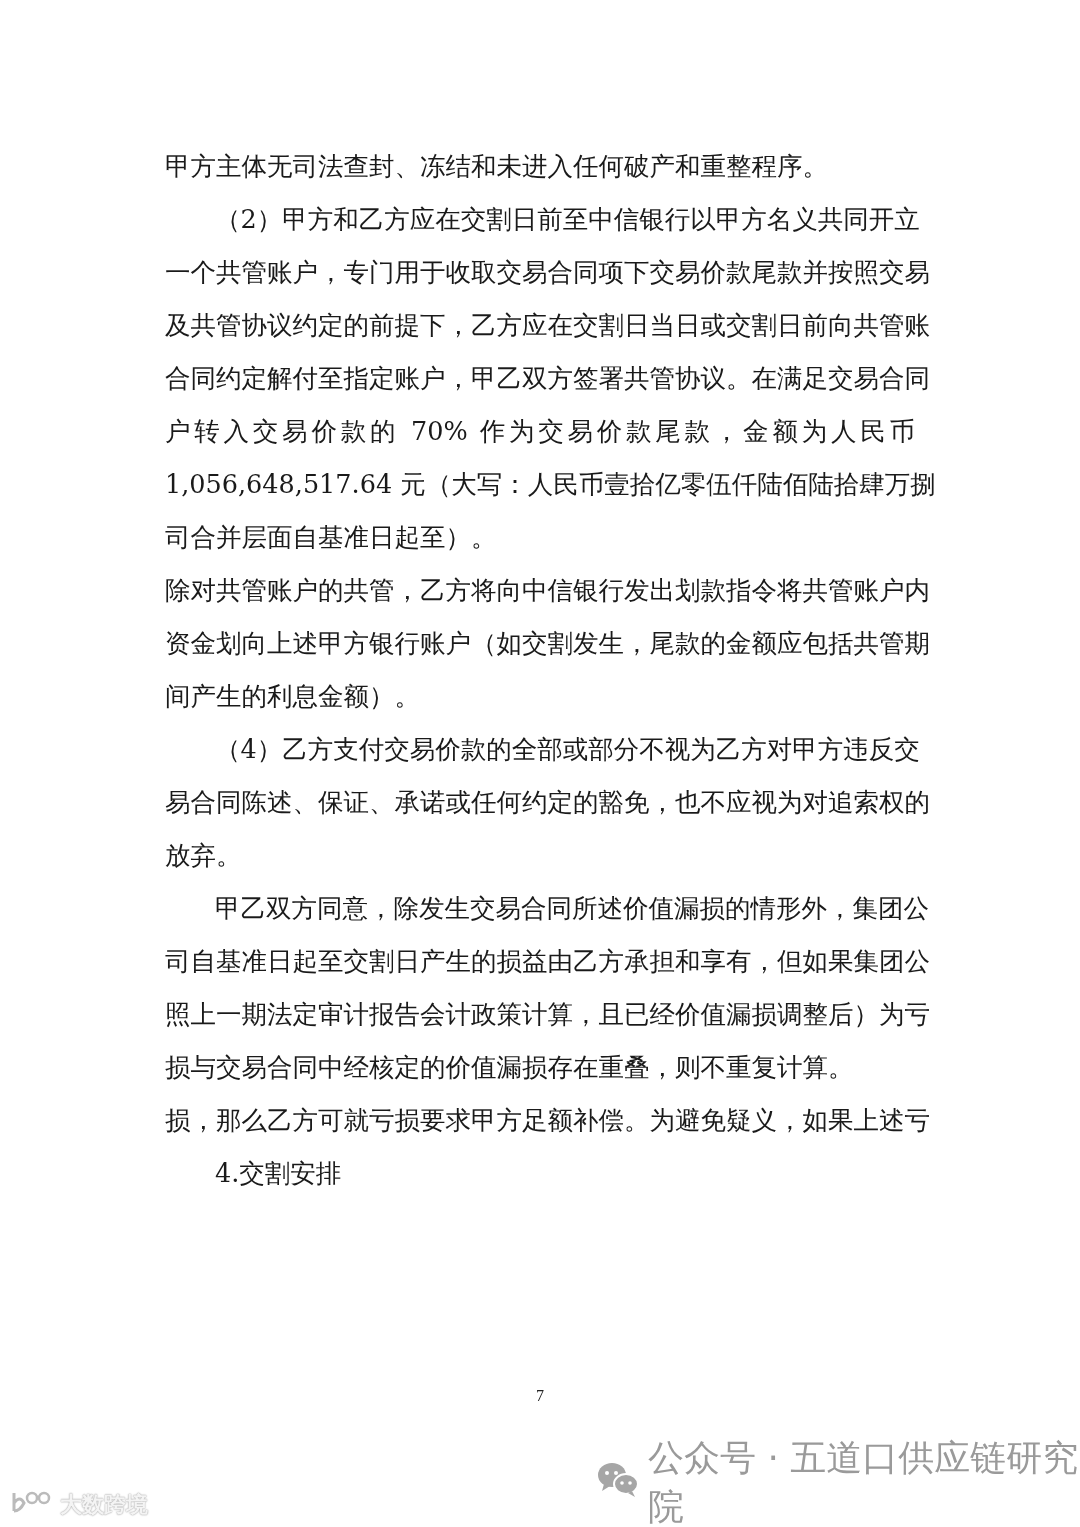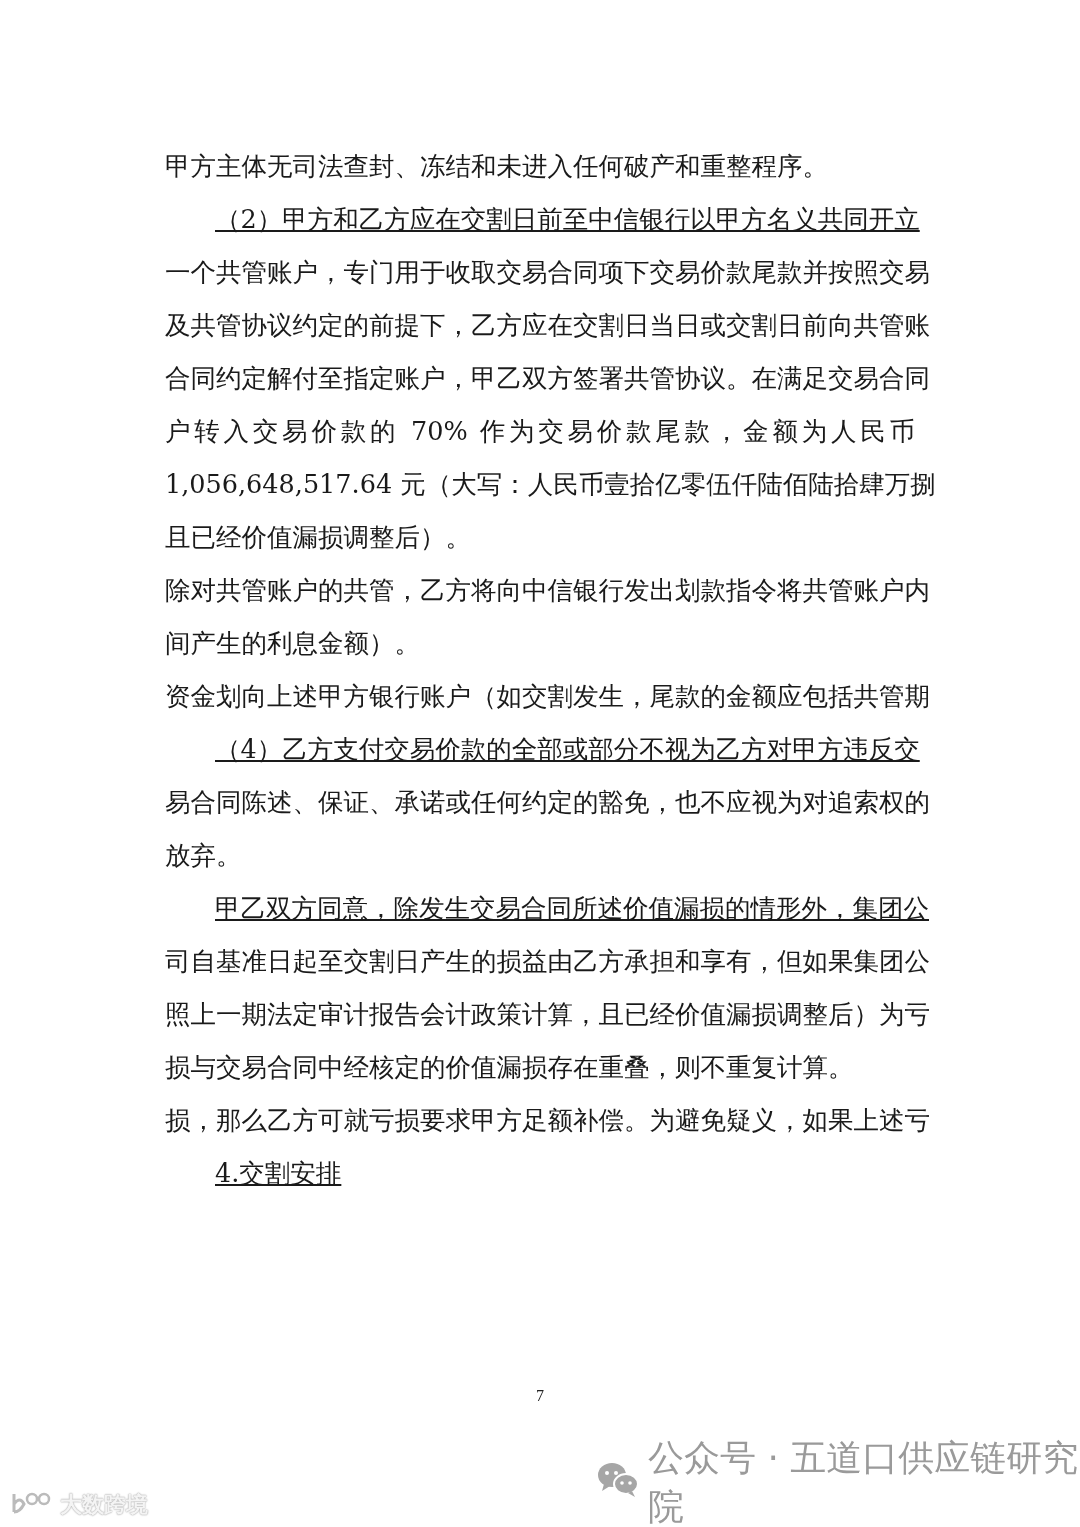--- a/index.html
+++ b/index.html
@@ -10,52 +10,52 @@
       color: #1a1a1a;
     }
     .page { position: absolute; left: 165px; top: 140px; width: 750px; }
     .line {
       height: 53px; line-height: 53px; font-size: 25.5px;
       white-space: nowrap; overflow: visible;
       text-align: justify; text-align-last: justify;
       letter-spacing: 0px;
     }
     .line.last { text-align-last: left; }
-    .line.indent { padding-left: 50px; text-decoration: underline; }
+    .line.indent { padding-left: 50px; }
     .page-number {
       position: absolute; top: 1387px; left: 0; width: 1080px;
       text-align: center; font-size: 16px; font-family: "Liberation Serif", serif; color: #222;
     }
     .wm-right {
       position: absolute; top: 1458px; left: 596px; height: 50px;
       display: flex; align-items: center; gap: 8px;
       color: #9a9a9a; font-family: "DejaVu Sans", sans-serif; font-size: 36px;
     }
     .wm-left {
       position: absolute; top: 1490px; left: 10px; height: 30px;
-      display: flex; align-items: center; gap: 4px;
+      display: flex; align-items: flex-end; gap: 4px;
       color: #f4f4f4; font-family: "DejaVu Sans", sans-serif; font-size: 22px; font-weight: bold;
       text-shadow: 0 0 2px #b0b0b0, 0 0 1px #a0a0a0;
     }
   </style>
 </head>
 <body>
 
 <div class="page" id="doc">
     <div class="line last">甲方主体无司法查封、冻结和未进入任何破产和重整程序。</div>
     <div class="line indent">（2）甲方和乙方应在交割日前至中信银行以甲方名义共同开立</div>
     <div class="line">一个共管账户，专门用于收取交易合同项下交易价款尾款并按照交易</div>
     <div class="line">及共管协议约定的前提下，乙方应在交割日当日或交割日前向共管账</div>
     <div class="line">合同约定解付至指定账户，甲乙双方签署共管协议。在满足交易合同</div>
     <div class="line">户转入交易价款的 70% 作为交易价款尾款，金额为人民币</div>
     <div class="line">1,056,648,517.64 元（大写：人民币壹拾亿零伍仟陆佰陆拾肆万捌</div>
-    <div class="line last">且已经价值漏损调整后）。</div>
+    <div class="line last">司合并层面自基准日起至）。</div>
     <div class="line">除对共管账户的共管，乙方将向中信银行发出划款指令将共管账户内</div>
+    <div class="line">资金划向上述甲方银行账户（如交割发生，尾款的金额应包括共管期</div>
     <div class="line last">间产生的利息金额）。</div>
-    <div class="line">资金划向上述甲方银行账户（如交割发生，尾款的金额应包括共管期</div>
     <div class="line indent">（4）乙方支付交易价款的全部或部分不视为乙方对甲方违反交</div>
     <div class="line">易合同陈述、保证、承诺或任何约定的豁免，也不应视为对追索权的</div>
     <div class="line last">放弃。</div>
     <div class="line indent">甲乙双方同意，除发生交易合同所述价值漏损的情形外，集团公</div>
     <div class="line">司自基准日起至交割日产生的损益由乙方承担和享有，但如果集团公</div>
     <div class="line">照上一期法定审计报告会计政策计算，且已经价值漏损调整后）为亏</div>
     <div class="line last">损与交易合同中经核定的价值漏损存在重叠，则不重复计算。</div>
     <div class="line">损，那么乙方可就亏损要求甲方足额补偿。为避免疑义，如果上述亏</div>
     <div class="line indent last">4.交割安排</div>
   </div>

